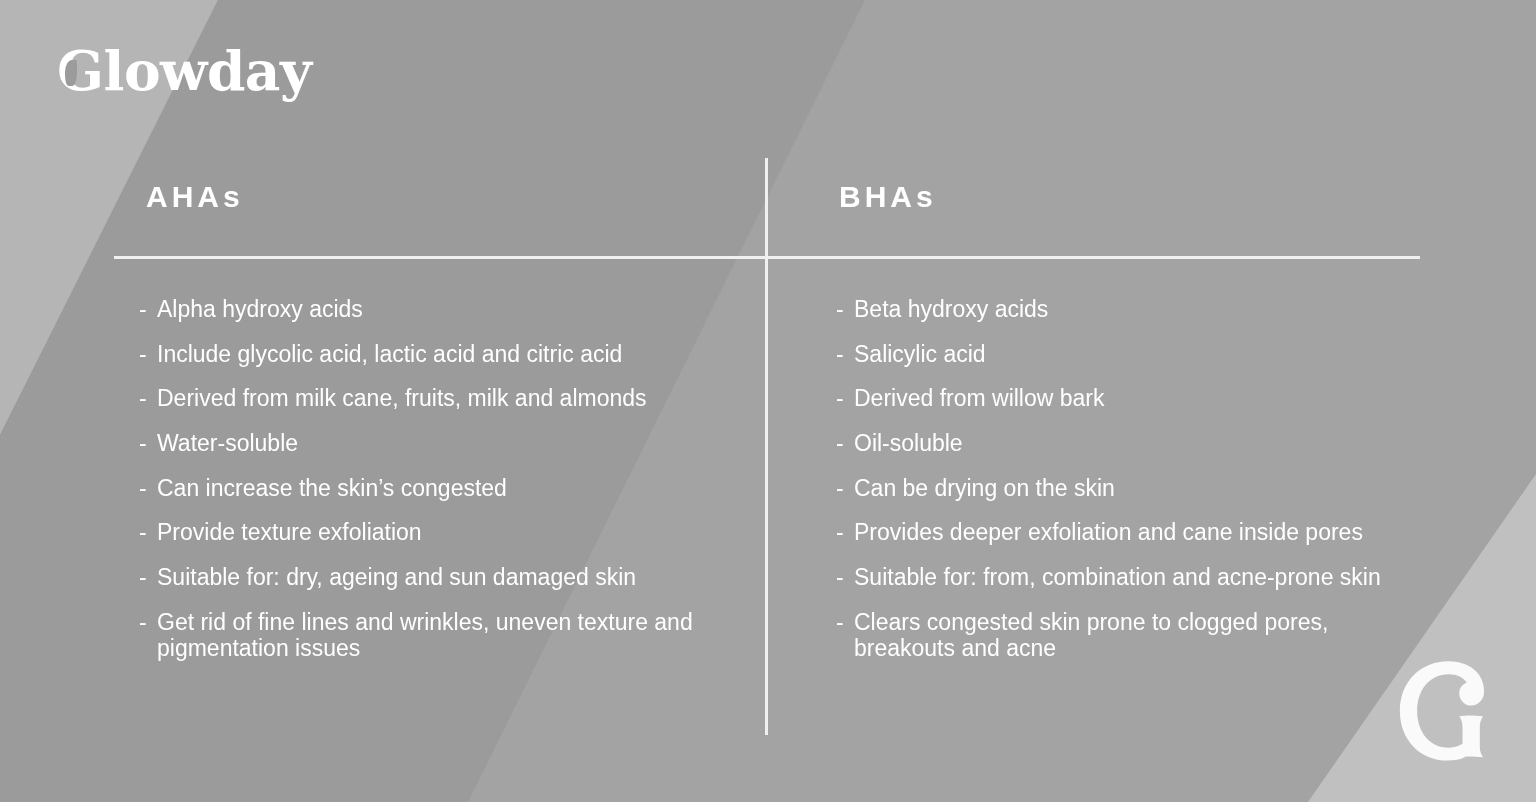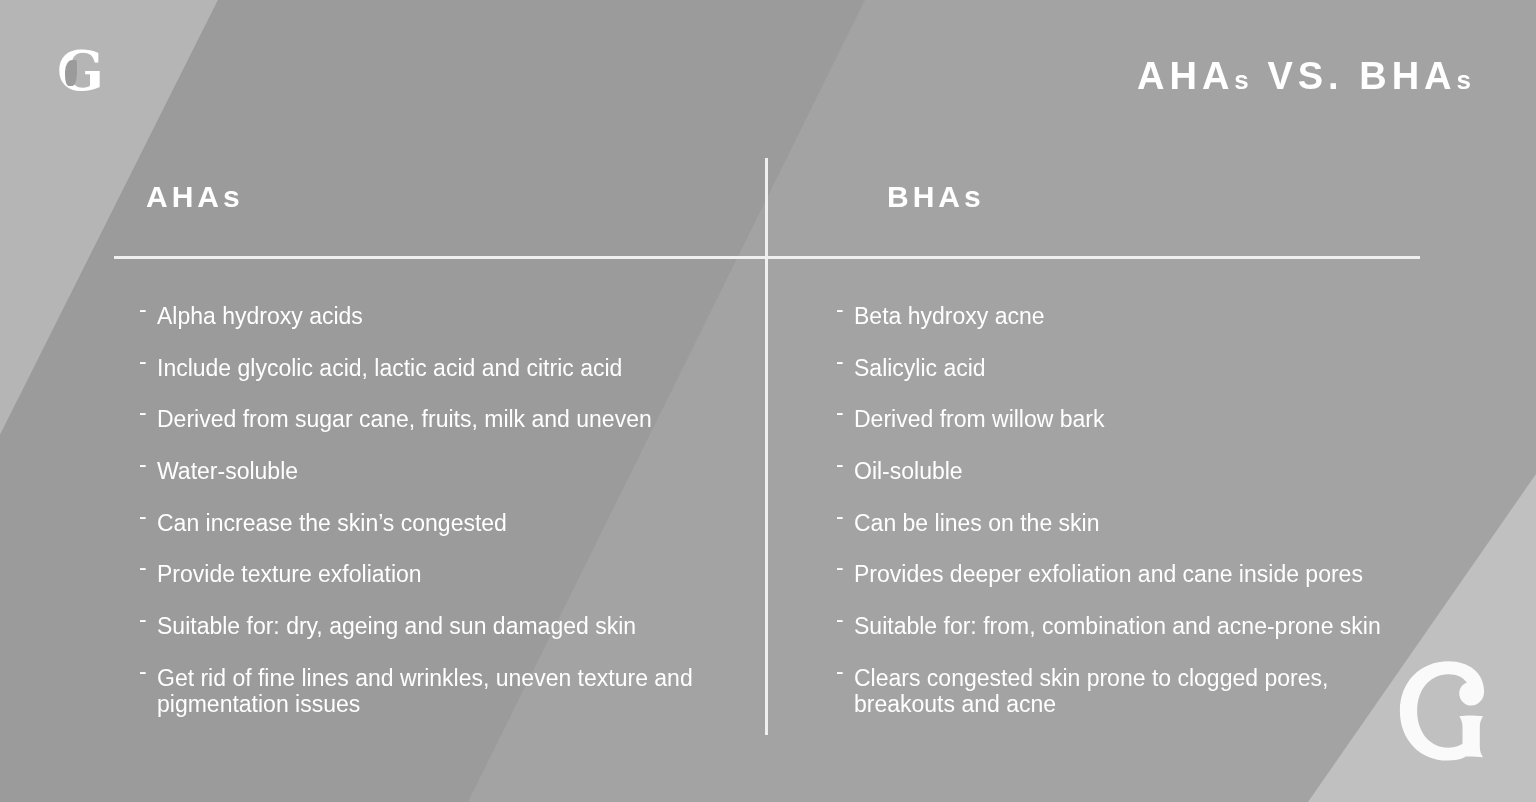--- a/index.html
+++ b/index.html
@@ -94,21 +94,21 @@
 
   .col-head {
     position: absolute;
     top: 182px;
     font-size: 30px;
     font-weight: 700;
     letter-spacing: 4px;
     line-height: 1;
   }
   .col-head.left  { left: 146px; }
-  .col-head.right { left: 887px; }
+  .col-head.right { left: 839px; }
 
   .rule-h {
     position: absolute;
     left: 114px;
     top: 256px;
     width: 1306px;
     height: 3px;
     background: #f0f0f0;
   }
   .rule-v {
@@ -140,21 +140,20 @@
     margin-bottom: 18px;
     color: #ffffff;
   }
   .bullet-list li .dash {
     flex: 0 0 auto;
     width: 18px;
     color: #ffffff;
   }
   .bullet-list li .txt {
     flex: 1 1 auto;
-    margin-top: 7px;
   }
 
   
   .brandmark {
     position: absolute;
     right: 40px;
     bottom: 36px;
     width: 108px;
     height: 108px;
     z-index: 3;
@@ -168,46 +167,44 @@
 <div class="slide">
 
   <div class="bg-layer">
     <div class="band band-left-light"></div>
     <div class="band band-mid-dark"></div>
     <div class="band band-right-light"></div>
   </div>
 
   <div class="logo-wordmark">
     <span class="wm-g">G</span>
+      <span>lowday</span>
   </div>
 
-  <div class="deck-title">
-    <span>AHA</span><span class="sm">s</span><span> VS. </span><span>BHA</span><span class="sm">s</span>
-  </div>
 
   <div class="compare">
     <div class="col-head left">AHAs</div>
     <div class="col-head right">BHAs</div>
 
     <div class="rule-h"></div>
     <div class="rule-v"></div>
 
     <div class="col left">
       <ul class="bullet-list">
           <li>
             <span class="dash">-</span>
             <span class="txt">Alpha hydroxy acids</span>
           </li>
           <li>
             <span class="dash">-</span>
             <span class="txt">Include glycolic acid, lactic acid and citric acid</span>
           </li>
           <li>
             <span class="dash">-</span>
-            <span class="txt">Derived from sugar cane, fruits, milk and uneven</span>
+            <span class="txt">Derived from milk cane, fruits, milk and almonds</span>
           </li>
           <li>
             <span class="dash">-</span>
             <span class="txt">Water-soluble</span>
           </li>
           <li>
             <span class="dash">-</span>
             <span class="txt">Can increase the skin’s congested</span>
           </li>
           <li>
@@ -222,37 +219,37 @@
             <span class="dash">-</span>
             <span class="txt">Get rid of fine lines and wrinkles, uneven texture and pigmentation issues</span>
           </li>
         </ul>
     </div>
 
     <div class="col right">
       <ul class="bullet-list">
           <li>
             <span class="dash">-</span>
-            <span class="txt">Beta hydroxy acne</span>
+            <span class="txt">Beta hydroxy acids</span>
           </li>
           <li>
             <span class="dash">-</span>
             <span class="txt">Salicylic acid</span>
           </li>
           <li>
             <span class="dash">-</span>
             <span class="txt">Derived from willow bark</span>
           </li>
           <li>
             <span class="dash">-</span>
             <span class="txt">Oil-soluble</span>
           </li>
           <li>
             <span class="dash">-</span>
-            <span class="txt">Can be lines on the skin</span>
+            <span class="txt">Can be drying on the skin</span>
           </li>
           <li>
             <span class="dash">-</span>
             <span class="txt">Provides deeper exfoliation and cane inside pores</span>
           </li>
           <li>
             <span class="dash">-</span>
             <span class="txt">Suitable for: from, combination and acne-prone skin</span>
           </li>
           <li>

